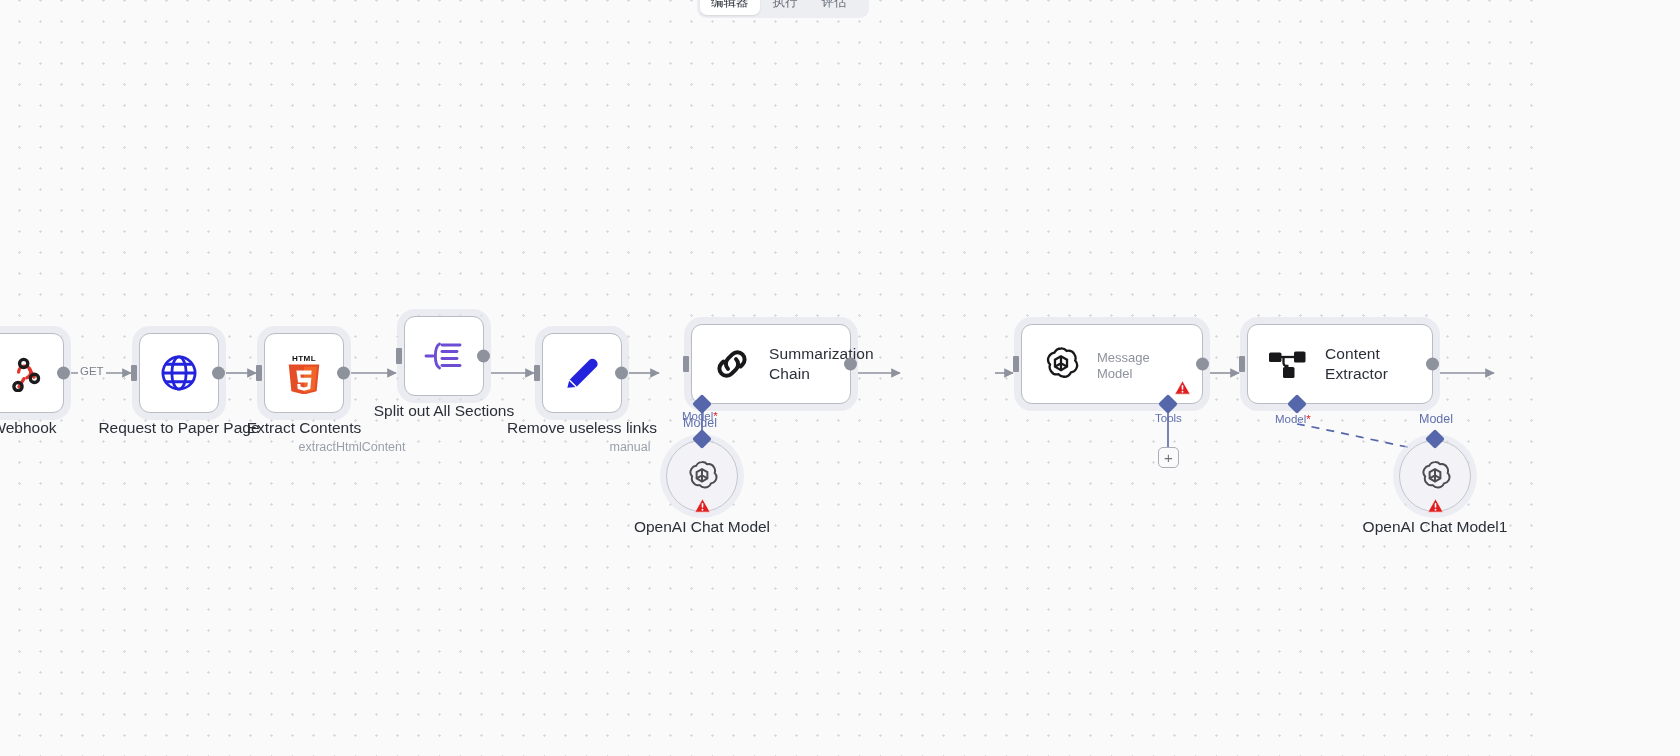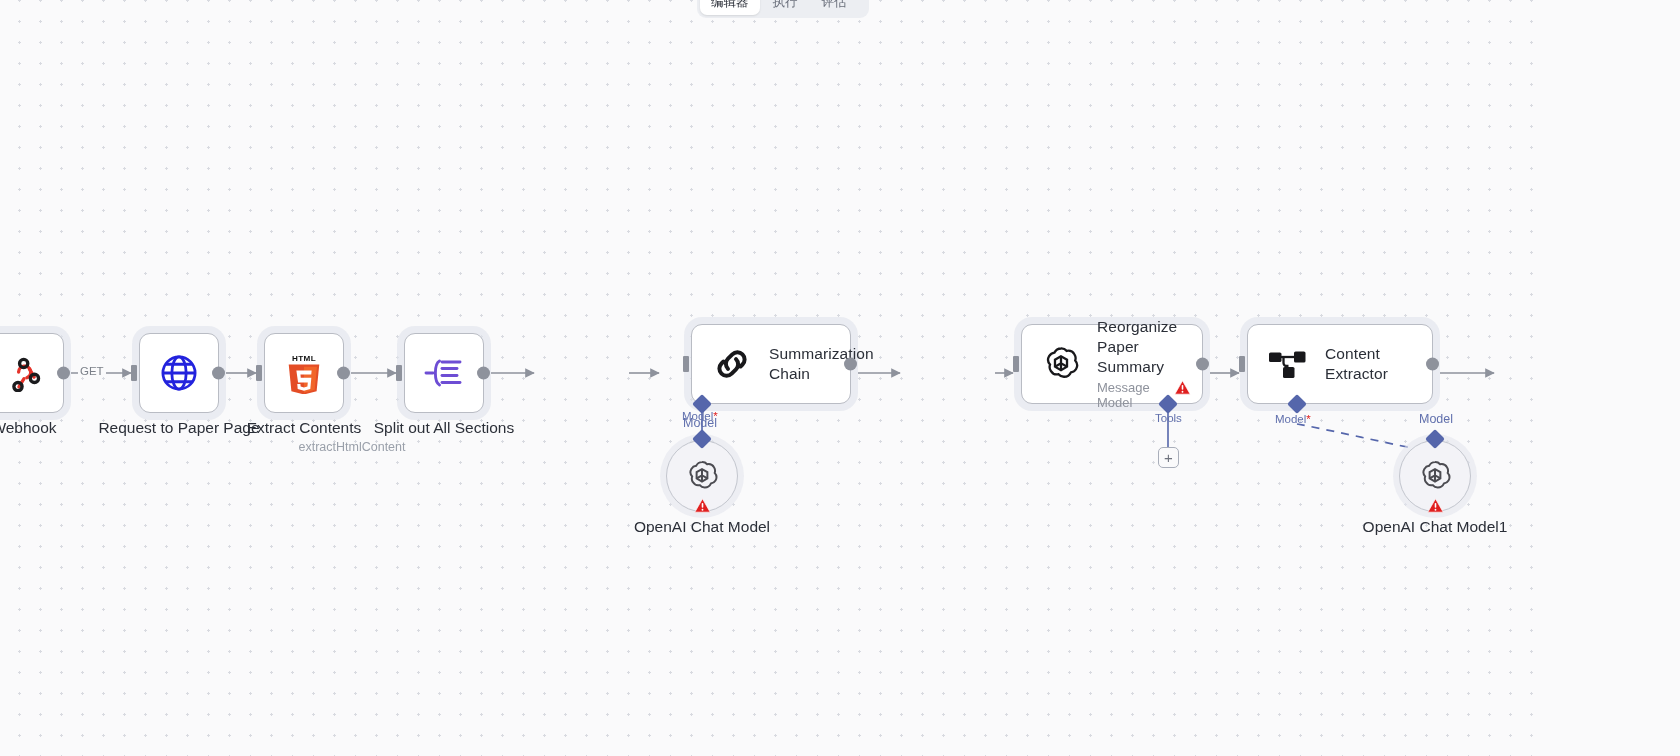--- a/index.html
+++ b/index.html
@@ -308,38 +308,52 @@
           <path d="M20 15.5 L33.6 15.5 L31.2 39.6 L20 42.6 Z" fill="#f16529"></path>
           <path d="M12 19.5 h16 l-.4 4.2 H16.3 l.3 3.4 h11.1 l-1.1 11.6 -6.6 1.9 -6.6-1.9 -.45-5.1 h3.3 l.24 2.6 3.5 1 3.6-1 .4-4.2 H13.8 Z" fill="#ffffff"></path>
         </svg>
       </div>
       <div class="port-out"></div>
     </div>
     <div class="node-caption">Extract Contents</div>
     <div class="node-sub-caption">extractHtmlContent</div>
   </div>
 
-  <div class="node sq" style="left:404px; top:333px;">
+  <div class="node sq" style="left:404px; top:316px;">
     <div class="node-box">
       <div class="port-in"></div>
       <div class="node-icon">
         <svg width="44" height="40" viewBox="0 0 44 40" fill="none" stroke="#6d4dd4" stroke-width="2.9" stroke-linecap="round">
           <path d="M4 20 h7"></path>
           <path d="M17.5 8 C12 11 12 29 17.5 32"></path>
           <path d="M20 9 h18"></path>
           <path d="M20 15.5 h15"></path>
           <path d="M20 22.5 h15"></path>
           <path d="M20 29.5 h18"></path>
         </svg>
       </div>
       <div class="port-out"></div>
     </div>
     <div class="node-caption">Split out All Sections</div>
   </div>
 
+  <div class="node sq" style="left:542px; top:333px;">
+    <div class="node-box">
+      <div class="port-in"></div>
+      <div class="node-icon">
+        <svg width="40" height="40" viewBox="0 0 24 24">
+          <path d="M3.2 20.8 L4.4 16.2 L16.4 4.2 a2.6 2.6 0 0 1 3.7 0 l0.5 0.5 a2.6 2.6 0 0 1 0 3.7 L8.6 20.4 Z" fill="#2323dd"></path>
+          <path d="M4.4 16.2 L8.6 20.4" stroke="#ffffff" stroke-width="0.9"></path>
+        </svg>
+      </div>
+      <div class="port-out"></div>
+    </div>
+    <div class="node-caption">Remove useless links</div>
+    <div class="node-sub-caption">manual</div>
+  </div>
 
   <div class="node wide" style="left:667px; top:324px; width:184px;padding-left:24px;">
     <div class="node-box">
       <div class="port-in"></div>
       <div class="node-icon">
         <svg width="40" height="40" viewBox="0 0 24 24" fill="none" stroke="#18181b" stroke-width="2.4" stroke-linecap="round">
           <path d="M9.6 14.9 a4.3 4.3 0 0 1 0-6.1 l2.6-2.6 a4.3 4.3 0 0 1 6.1 6.1 l-1.2 1.2"></path>
           <path d="M14.4 9.1 a4.3 4.3 0 0 1 0 6.1 l-2.6 2.6 a4.3 4.3 0 0 1-6.1-6.1 l1.2-1.2"></path>
         </svg>
       </div>
@@ -362,21 +376,20 @@
     <div class="node-box">
       <div class="port-in"></div>
       <div class="node-icon">
         <svg width="38" height="38" viewBox="0 0 24 24" fill="none" stroke="#18181b" stroke-width="1.45">
           <path d="M12.04 2.2c-1.82 0-3.4 1.04-4.16 2.6a4.52 4.52 0 0 0-3.38 2.2 4.54 4.54 0 0 0 .56 5.33 4.53 4.53 0 0 0 .5 3.98 4.55 4.55 0 0 0 4.86 2.14 4.52 4.52 0 0 0 3.6 1.6c1.86 0 3.48-1.08 4.22-2.7a4.53 4.53 0 0 0 3.3-2.2 4.55 4.55 0 0 0-.58-5.32 4.53 4.53 0 0 0-.48-3.98 4.55 4.55 0 0 0-4.88-2.14A4.5 4.5 0 0 0 12.04 2.2Z"></path>
           <path d="M12 7.1 8.2 9.3v4.4L12 15.9l3.8-2.2V9.3Z"></path>
           <path d="M12 7.1v4.4l3.8 2.2M12 11.5 8.2 13.7M12 11.5v4.4"></path>
         </svg>
       </div>
       <div class="node-inner-text">
-        <div class="node-inner-title">Reorganize Paper Summary</div>
         <div class="node-inner-sub">Message Model</div>
       </div>
       <div class="warn">
         <svg width="17" height="15" viewBox="0 0 20 18">
           <path d="M10 1 L19.2 17 L0.8 17 Z" fill="#e02020" stroke="#ffffff" stroke-width="0.8"></path>
           <rect x="9.05" y="6.1" width="1.9" height="5.6" rx=".9" fill="#ffffff"></rect>
           <circle cx="10" cy="14.1" r="1.1" fill="#ffffff"></circle>
         </svg>
       </div>
       <div class="port-out"></div>

